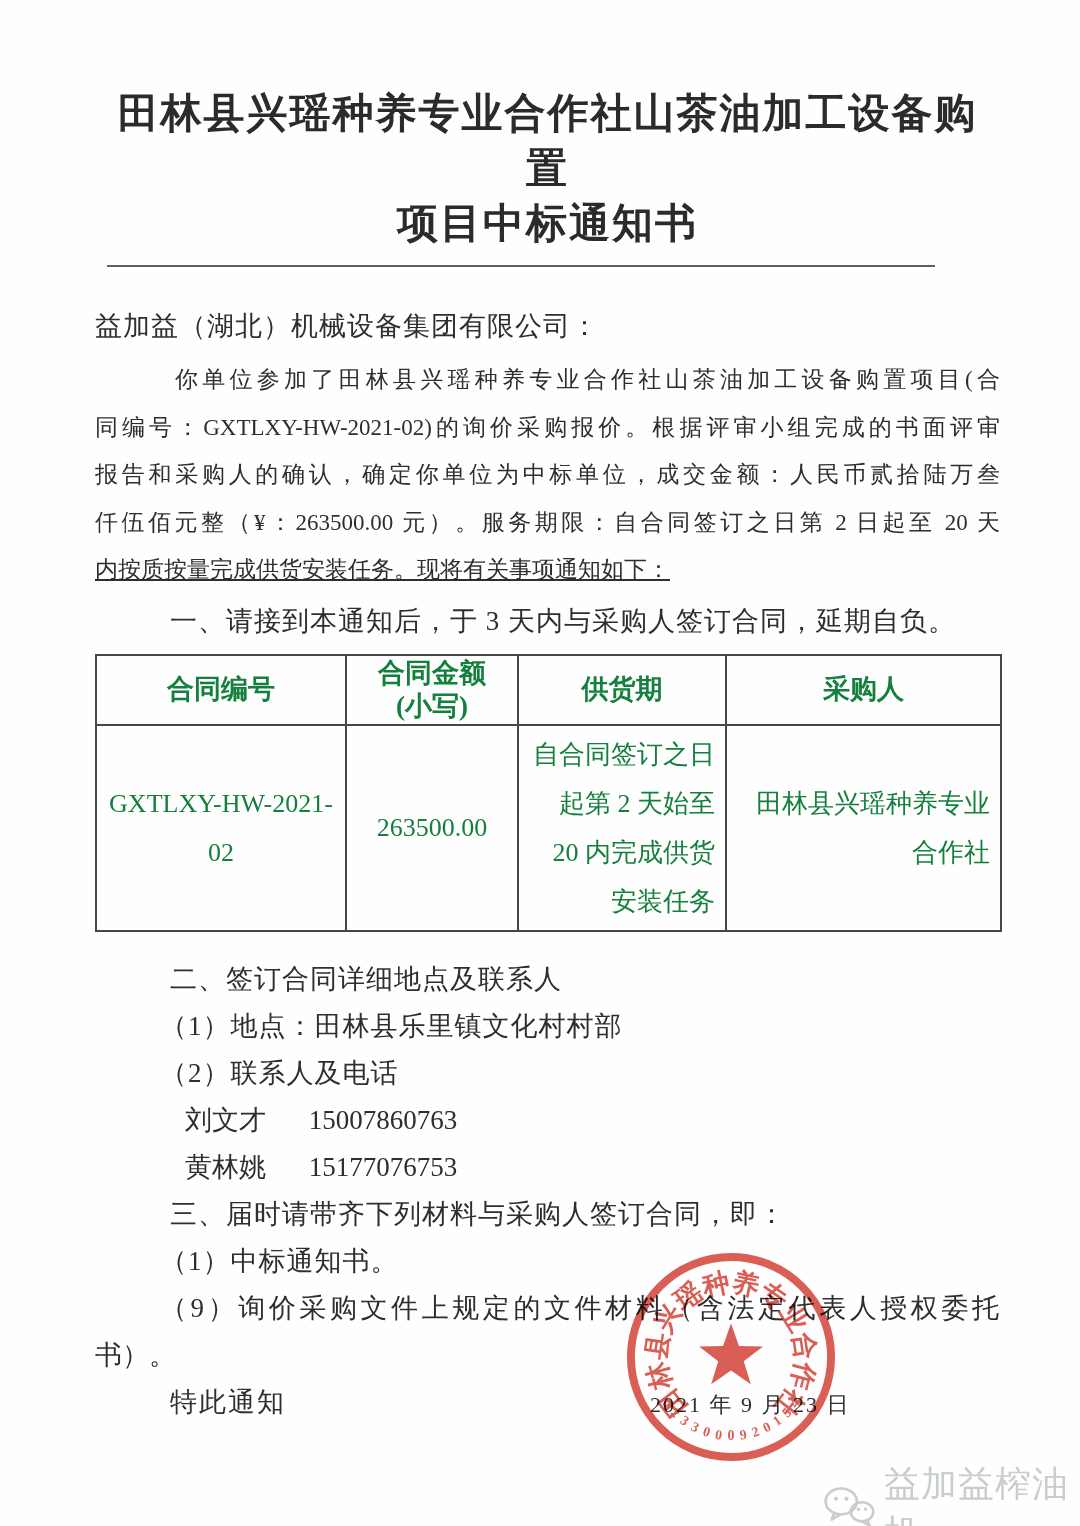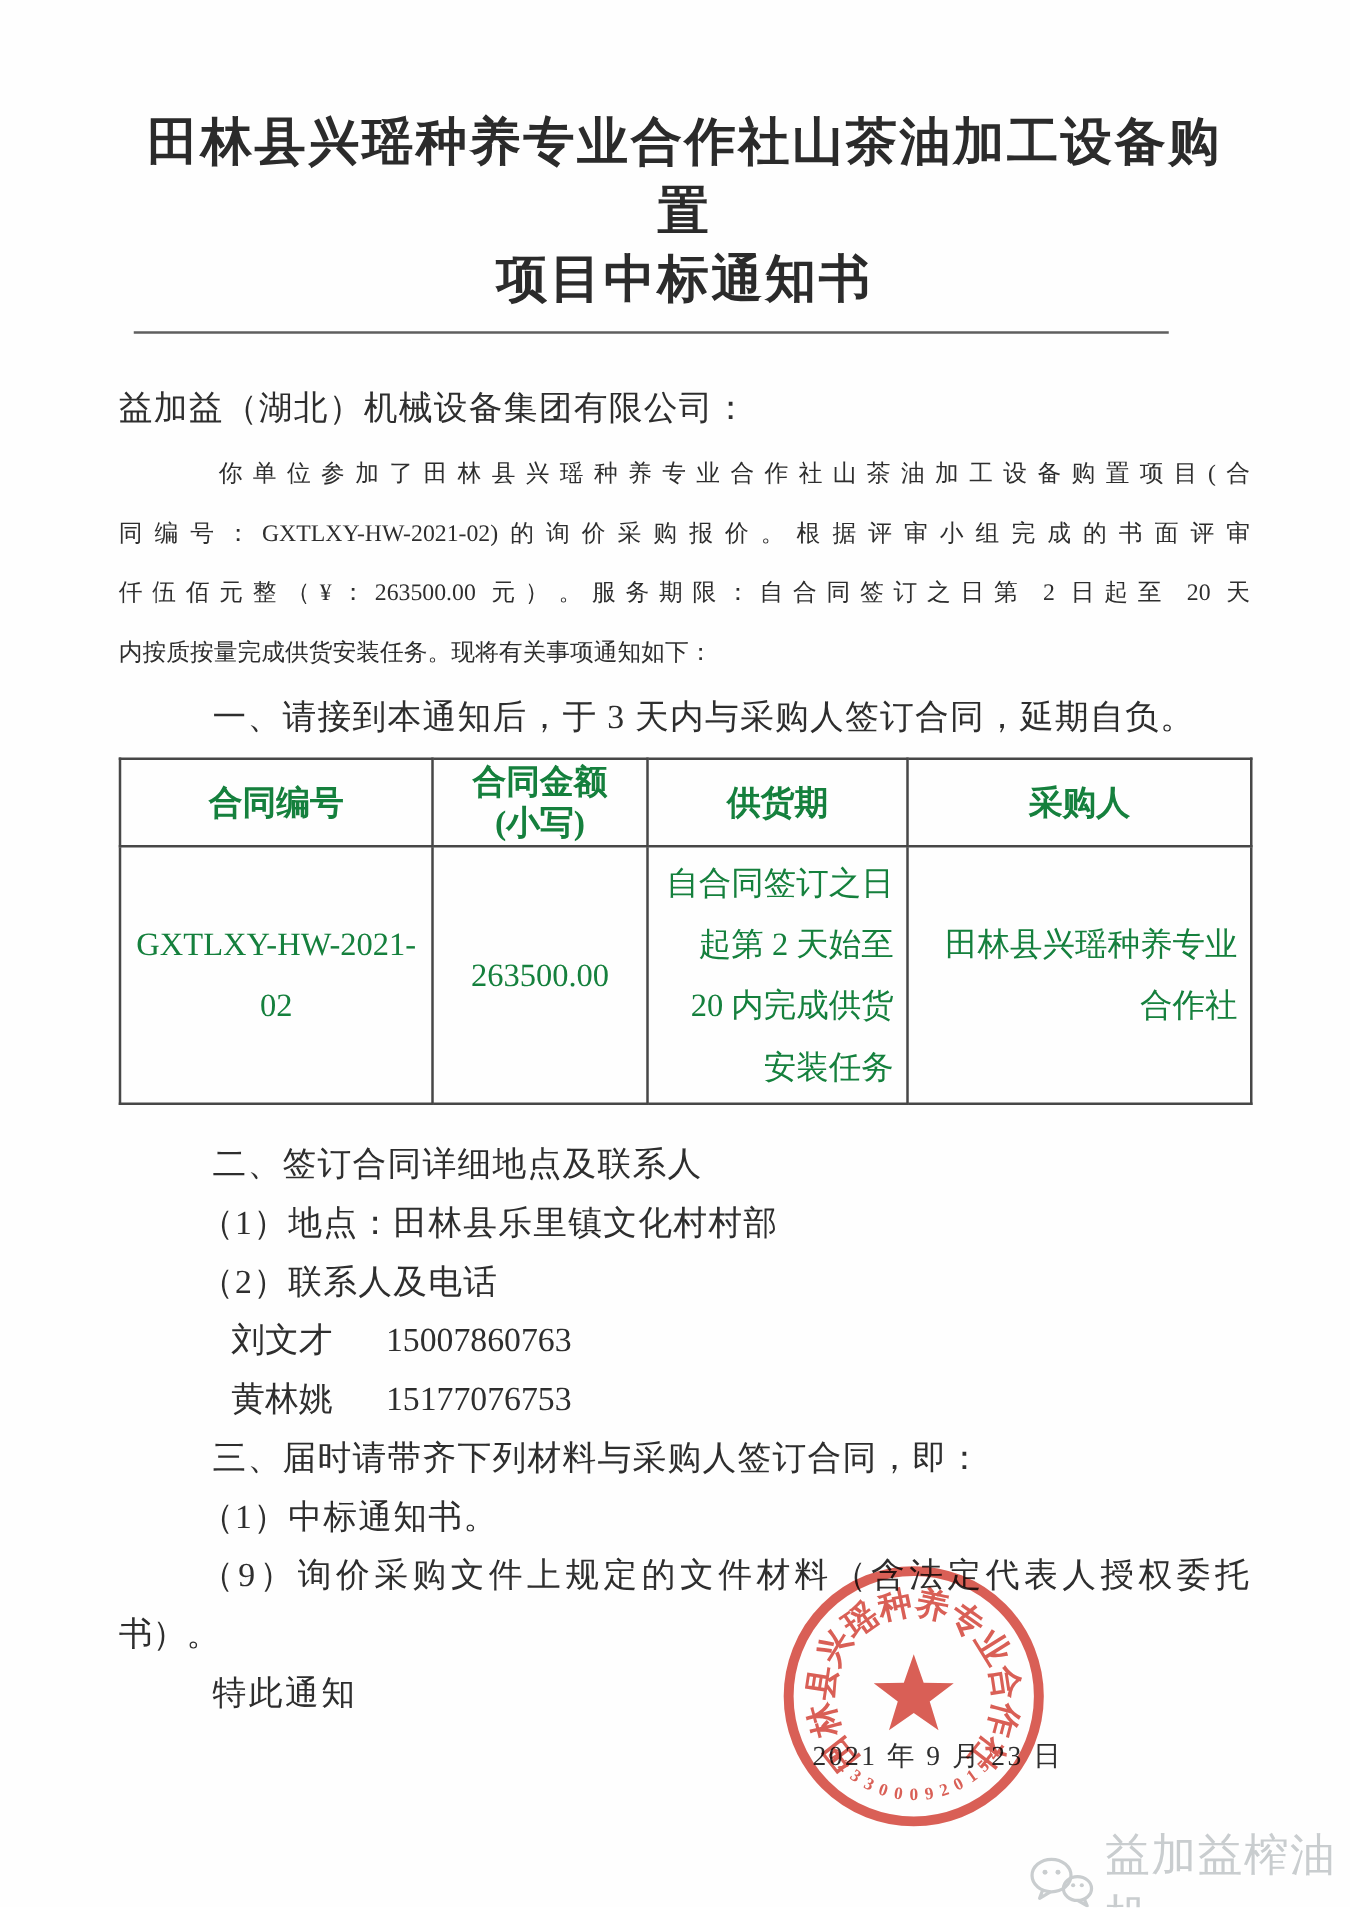--- a/index.html
+++ b/index.html
@@ -25,23 +25,23 @@
   }
   .title-rule {
     border:none; border-top:2px solid #5f5f5f;
     width:828px; margin:14px 0 0 12px;
   }
 
   .line { font-size:27px; line-height:47px; }
   .addressee { margin-top:36px; letter-spacing:1px; }
 
   .intro { margin-top:6px; }
-  .intro .jline { font-size:19px; line-height:47.5px; text-align:justify; text-align-last:justify; }
+  .intro .jline { font-size:23px; line-height:47.5px; text-align:justify; text-align-last:justify; }
   .intro .jline.first { text-indent:80px; }
-  .intro .jline.last { text-align-last:left; }
+  .intro .jline.last { text-align-last:left;text-decoration:underline; }
 
   .indent-heading { padding-left:75px; letter-spacing:1px; }
   .indent-item { padding-left:65px; letter-spacing:1px; }
 
   table.contract {
     border-collapse:collapse;
     margin:9px 0 0 0;
     width:905px;
     table-layout:fixed;
     font-size:26px;
@@ -100,20 +100,21 @@
       <div>田林县兴瑶种养专业合作社山茶油加工设备购置</div>
       <div>项目中标通知书</div>
     </div>
     <hr class="title-rule">
 
     <div class="line addressee">益加益（湖北）机械设备集团有限公司：</div>
 
     <div class="intro">
       <div class="jline first">你单位参加了田林县兴瑶种养专业合作社山茶油加工设备购置项目(合</div>
       <div class="jline">同编号：GXTLXY-HW-2021-02)的询价采购报价。根据评审小组完成的书面评审</div>
+      <div class="jline">报告和采购人的确认，确定你单位为中标单位，成交金额：人民币贰拾陆万叁</div>
       <div class="jline">仟伍佰元整（¥：263500.00 元）。服务期限：自合同签订之日第 2 日起至 20 天</div>
       <div class="jline last">内按质按量完成供货安装任务。现将有关事项通知如下：</div>
     </div>
 
     <div class="line indent-heading" style="margin-top:4px">一、请接到本通知后，于 3 天内与采购人签订合同，延期自负。</div>
 
     <table class="contract">
       <colgroup>
         <col class="col-1">
           <col class="col-2">

